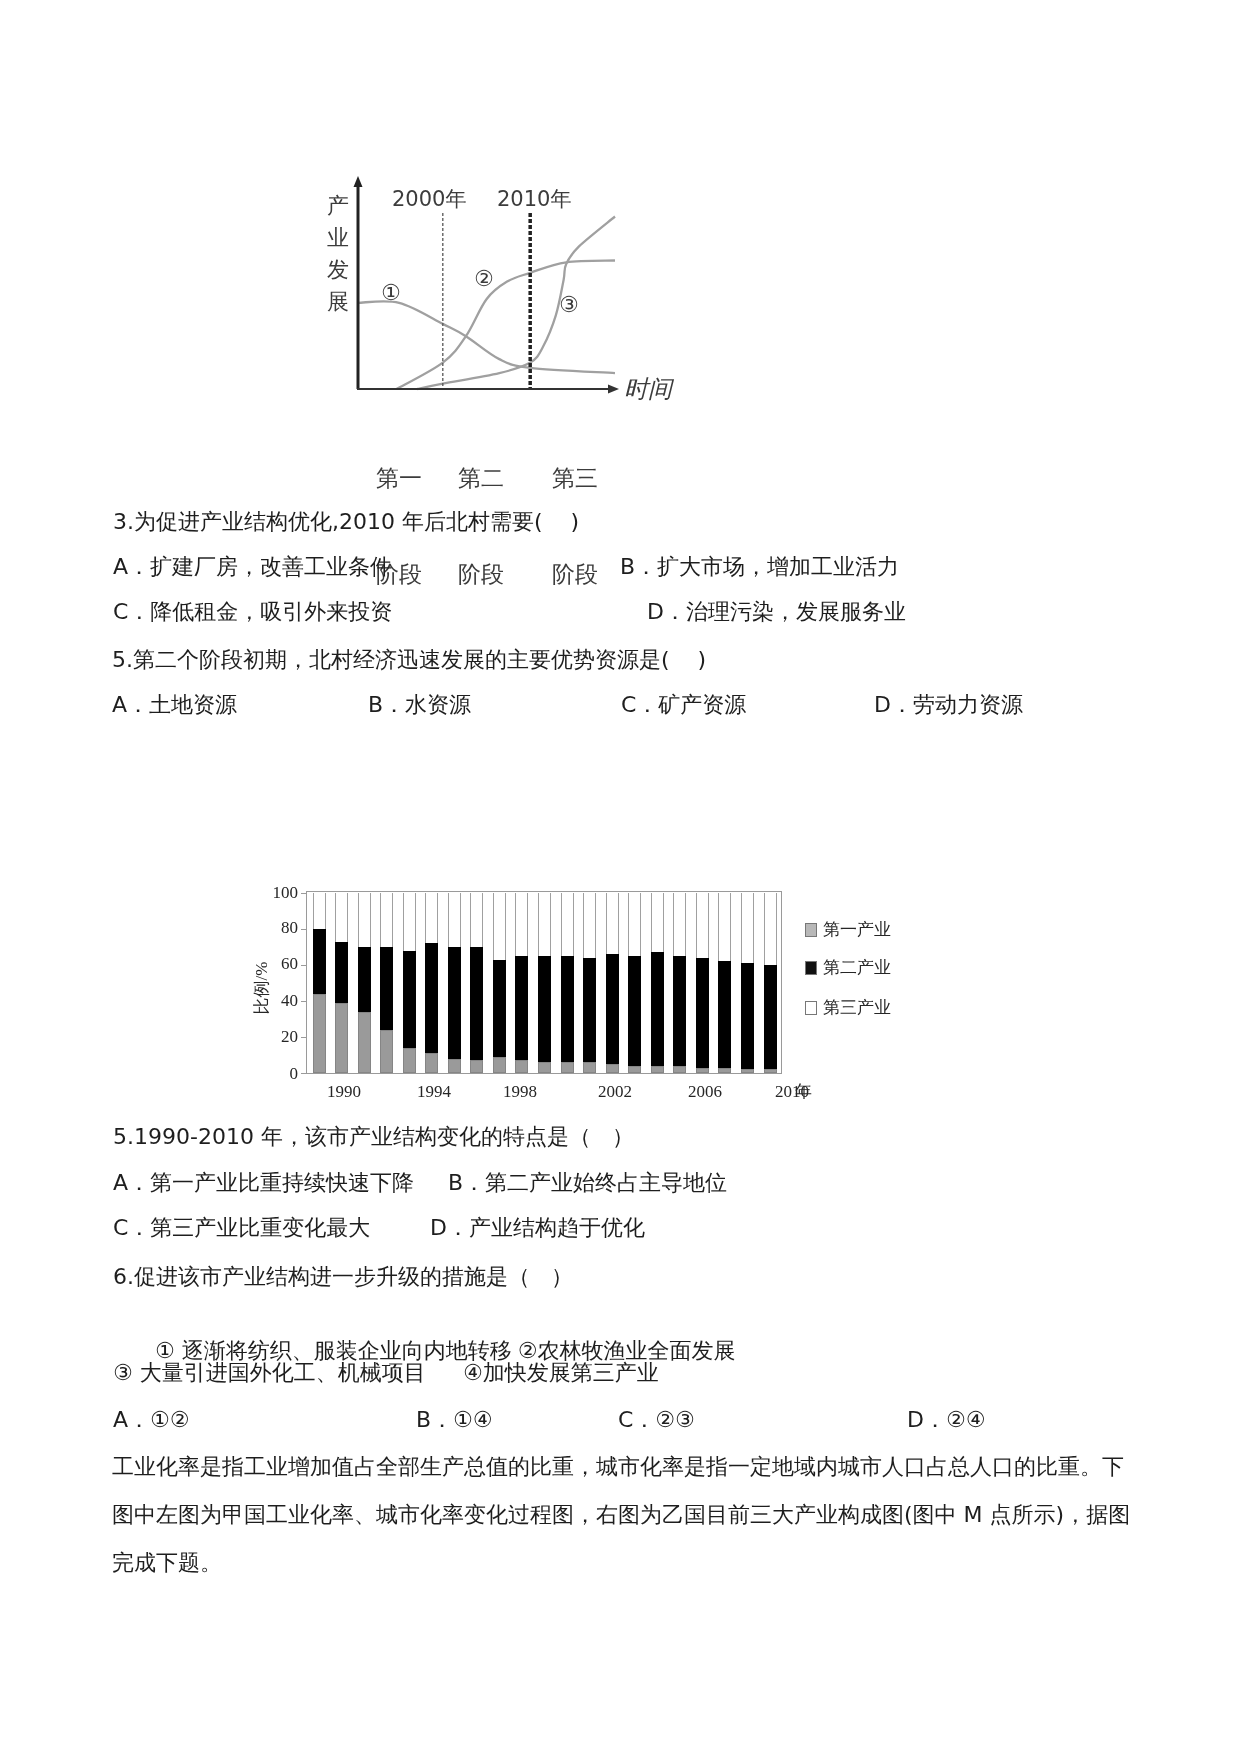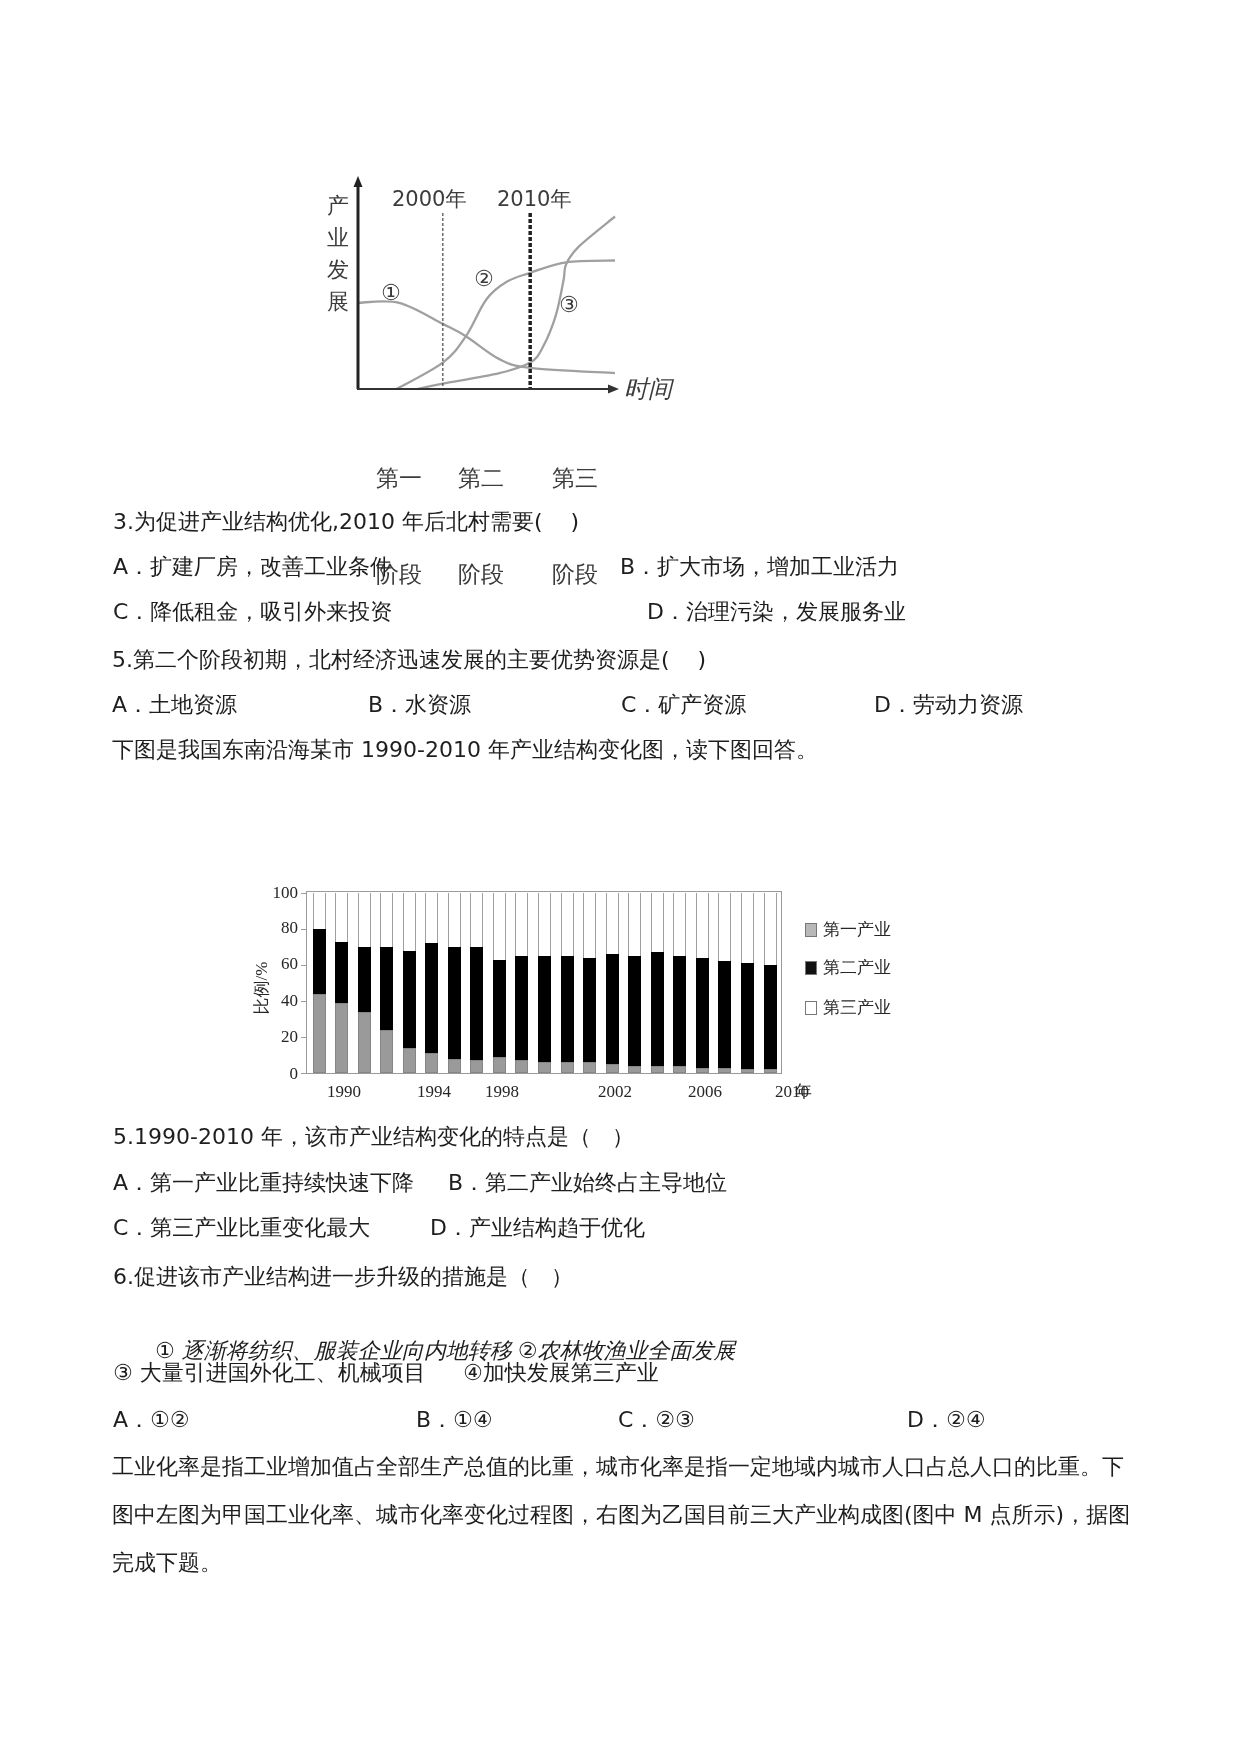--- a/index.html
+++ b/index.html
@@ -17,21 +17,21 @@
 .bar{position:absolute;bottom:0;width:13px;height:100%;}
 .seg{position:absolute;left:0;width:13px;box-sizing:border-box;}
 .seg-0{border:1px solid #858585;}
 .seg-2{border-left:1.5px solid #a0a0a0;border-right:1.5px solid #a0a0a0;}
 .ytick-mark{position:absolute;left:301px;width:5px;height:1px;background:#9a9a9a;}
 .ytick{left:256px;width:42px;text-align:right;font-size:17px;line-height:20px;}
 .xtick{top:1082px;width:50px;text-align:center;font-size:17px;line-height:20px;margin-left:24px;}
 .sw{position:absolute;left:805px;width:12px;height:14px;box-sizing:border-box;border:1px solid #777;}
 .legend-text{left:823px;font-size:17px;line-height:20px;}
 #bar-ylabel{left:262px;top:988px;font-size:17px;line-height:20px;transform:translate(-50%,-50%) rotate(-90deg);transform-origin:center;}
-.stmt-line{position:absolute;font-size:22px;line-height:26px;white-space:pre;font-style:italic;}
+.stmt-line{position:absolute;font-size:22px;line-height:26px;white-space:pre;}
 .stmt-line span{white-space:pre;}
 #footer{left:0;width:1240px;text-align:center;top:1624px;font-size:22px;line-height:26px;color:#1e1e1e;}
 </style>
 </head>
 <body>
 
 <div id="page">
 
   <div>
     <svg id="fig1-svg" width="400" height="300" viewBox="0 0 400 300">
@@ -83,21 +83,20 @@
   </div>
 
   <div>
     <span class="t" style="left:112px;top:647px;">5.第二个阶段初期，北村经济迅速发展的主要优势资源是(    )</span>
     <span class="t" style="left:112px;top:692px;">A．土地资源</span>
     <span class="t" style="left:368px;top:692px;">B．水资源</span>
     <span class="t" style="left:621px;top:692px;">C．矿产资源</span>
     <span class="t" style="left:874px;top:692px;">D．劳动力资源</span>
   </div>
 
-  <span class="t" style="left:112px;top:737px;">下图是我国东南沿海某市 1990-2010 年产业结构变化图，读下图回答。</span>
 
   <div>
     <div id="bar-plot">
         <div class="bar" style="left: 5.5px;">
           <div class="seg seg-0" style="bottom: 0px; height: 79.2px; background: rgb(154, 154, 154);"></div>
           <div class="seg seg-1" style="bottom: 79.2px; height: 64.8px; background: rgb(0, 0, 0);"></div>
           <div class="seg seg-2" style="bottom: 144px; height: 36px; background: rgb(255, 255, 255);"></div>
         </div>
         <div class="bar" style="left: 28.05px;">
           <div class="seg seg-0" style="bottom: 0px; height: 70.2px; background: rgb(154, 154, 154);"></div>
@@ -213,21 +212,21 @@
     <span class="sf ytick" style="top:918px;">80</span>
     <span class="sf ytick" style="top:954px;">60</span>
     <span class="sf ytick" style="top:991px;">40</span>
     <span class="sf ytick" style="top:1027px;">20</span>
     <span class="sf ytick" style="top:1064px;">0</span>
 
     <span id="bar-ylabel" class="sf">比例/%</span>
 
     <span class="sf xtick" style="left:295px;">1990</span>
     <span class="sf xtick" style="left:385px;">1994</span>
-    <span class="sf xtick" style="left:453px;">1998</span>
+    <span class="sf xtick" style="left:471px;">1998</span>
     <span class="sf xtick" style="left:566px;">2002</span>
     <span class="sf xtick" style="left:656px;">2006</span>
     <span class="sf xtick" style="left:743px;">2010</span>
     <span class="sf" style="left:795px;top:1082px;font-size:17px;line-height:20px;">年</span>
 
     <div>
       <div class="sw" style="top:923px;background:#b8b8b8;"></div>
       <span class="sf legend-text" style="top:920px;">第一产业</span>
       <div class="sw" style="top:961px;background:#111;"></div>
       <span class="sf legend-text" style="top:958px;">第二产业</span>

